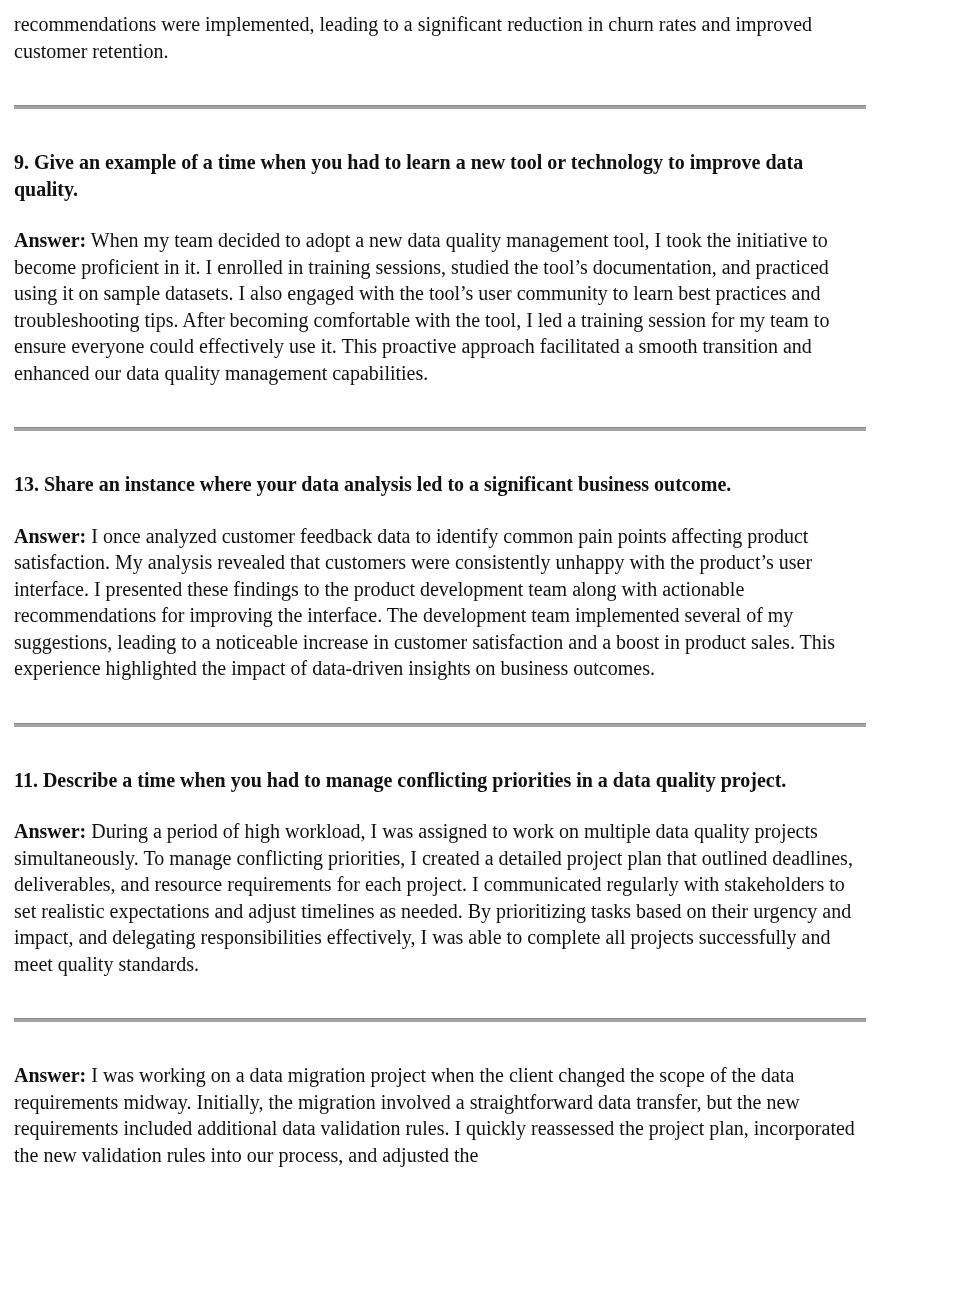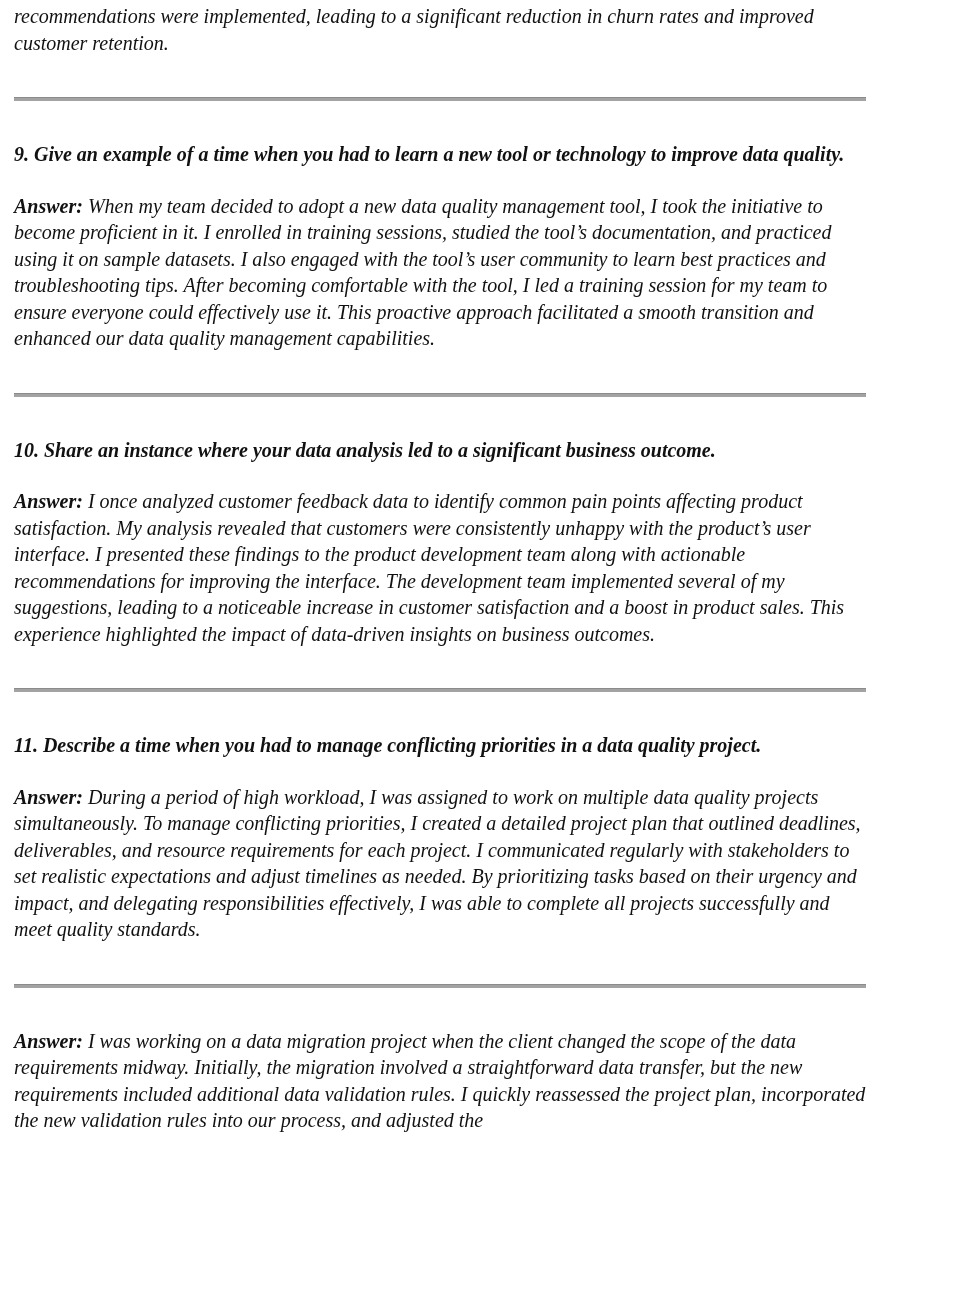--- a/index.html
+++ b/index.html
@@ -10,22 +10,21 @@
   body {
     width: 960px;
     height: 1312px;
     overflow: hidden;
     font-family: "Liberation Serif", "DejaVu Serif", serif;
     color: #111111;
   }
   .page {
     box-sizing: border-box;
     width: 760px;
-    padding: 3px 14px 0 14px;
-    font-style: italic;
+    padding: 11px 14px 0 14px;
   }
   .content {
     width: 852px;
   }
   .para {
     font-size: 20px;
     line-height: 26.5px;
     margin: 0;
     text-align: left;
   }
@@ -55,21 +54,21 @@
 
 <div class="page">
   <div class="content">
     <p class="para first-para">recommendations were implemented, leading to a significant reduction in churn rates and improved customer retention.</p>
     <div id="sections">
   <hr class="divider">
   <h2 class="heading">9. Give an example of a time when you had to learn a new tool or technology to improve data quality.</h2>
   <p class="para"><strong class="answer-label">Answer:</strong><span> When my team decided to adopt a new data quality management tool, I took the initiative to become proficient in it. I enrolled in training sessions, studied the tool’s documentation, and practiced using it on sample datasets. I also engaged with the tool’s user community to learn best practices and troubleshooting tips. After becoming comfortable with the tool, I led a training session for my team to ensure everyone could effectively use it. This proactive approach facilitated a smooth transition and enhanced our data quality management capabilities.</span></p>
 
   <hr class="divider">
-  <h2 class="heading">10. Share an instance where your data analysis led to a significant business outcome.</h2>
+  <h2 class="heading">13. Share an instance where your data analysis led to a significant business outcome.</h2>
   <p class="para"><strong class="answer-label">Answer:</strong><span> I once analyzed customer feedback data to identify common pain points affecting product satisfaction. My analysis revealed that customers were consistently unhappy with the product’s user interface. I presented these findings to the product development team along with actionable recommendations for improving the interface. The development team implemented several of my suggestions, leading to a noticeable increase in customer satisfaction and a boost in product sales. This experience highlighted the impact of data-driven insights on business outcomes.</span></p>
 
   <hr class="divider">
   <h2 class="heading">11. Describe a time when you had to manage conflicting priorities in a data quality project.</h2>
   <p class="para"><strong class="answer-label">Answer:</strong><span> During a period of high workload, I was assigned to work on multiple data quality projects simultaneously. To manage conflicting priorities, I created a detailed project plan that outlined deadlines, deliverables, and resource requirements for each project. I communicated regularly with stakeholders to set realistic expectations and adjust timelines as needed. By prioritizing tasks based on their urgency and impact, and delegating responsibilities effectively, I was able to complete all projects successfully and meet quality standards.</span></p>
 
   <hr class="divider">
   <p class="para"><strong class="answer-label">Answer:</strong><span> I was working on a data migration project when the client changed the scope of the data requirements midway. Initially, the migration involved a straightforward data transfer, but the new requirements included additional data validation rules. I quickly reassessed the project plan, incorporated the new validation rules into our process, and adjusted the</span></p>
 </div>
   </div>

